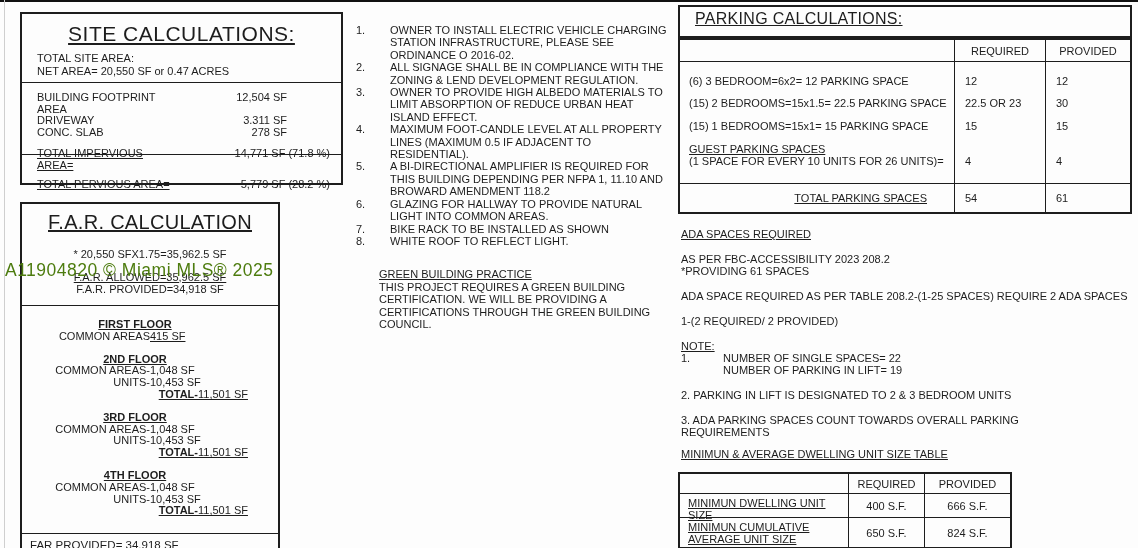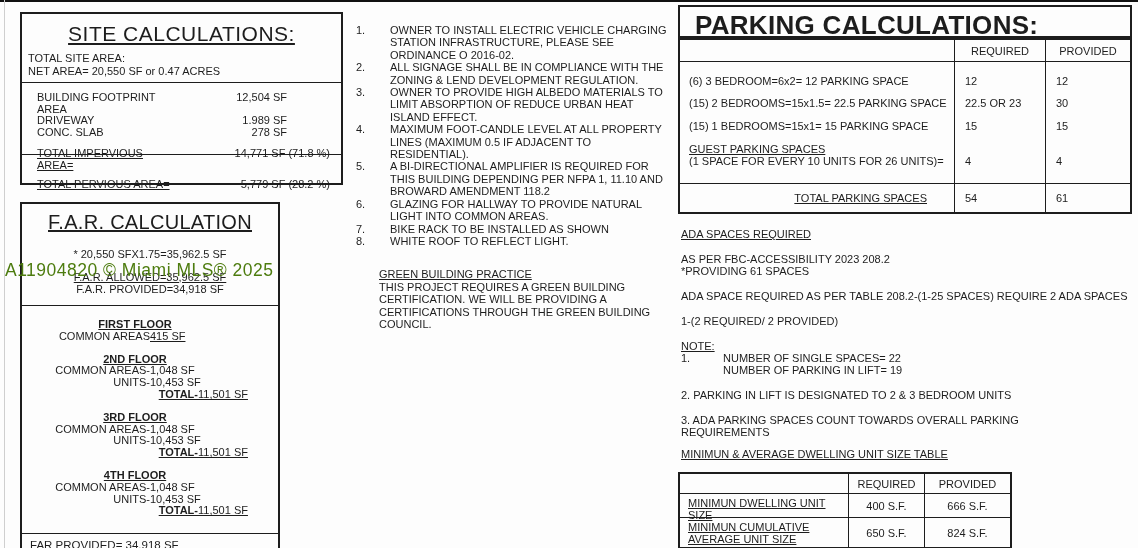--- a/index.html
+++ b/index.html
@@ -18,21 +18,21 @@
   
   #site-box {
     position:absolute; left:20px; top:12px; width:323px; height:173px;
     border:2px solid #1d1d1d; background:#fdfdfd;
   }
   #site-box .sec1 { height:68px; padding-top:8px; }
   #site-box h1 {
     font-size:21px; font-weight:400; text-align:center; text-decoration:underline;
     letter-spacing:.5px;
   }
-  .site-sub { font-size:11px; padding-left:6px; line-height:12.5px; margin-top:6px; }
+  .site-sub { font-size:11px; padding-left:15px; line-height:12.5px; margin-top:6px; }
   #site-box .sec2 { border-top:1.5px solid #1d1d1d; height:72px; padding-top:9px; }
   #site-box .sec3 { border-top:1.5px solid #1d1d1d; padding-top:8px; }
   .srow { display:flex; font-size:11px; line-height:11.5px; padding-left:15px; }
   .srow .lab { flex:1; }
   .srow .val { width:110px; text-align:right; margin-right:54px; }
   .srow.tot { margin-top:10px; }
   .srow.tot .val { width:150px; margin-right:11px; }
 
   
   #far-box {
@@ -58,21 +58,21 @@
   .nitem .num { width:34px; }
   .nitem .txt { flex:1; }
   #green { margin-top:21px; margin-left:23px; width:280px; }
   #green .gb-head { text-decoration:underline; }
 
   
   #pk-title-box {
     position:absolute; left:678px; top:5px; width:454px; height:33px;
     border:2px solid #1d1d1d; padding:3px 0 0 15px; background:#fdfdfd;
   }
-  #pk-title-box h1 { font-size:26px; font-weight:700; text-decoration:underline; letter-spacing:.3px; }
+  #pk-title-box h1 { font-size:16px; font-weight:400; text-decoration:underline; letter-spacing:.3px; }
   #pk-table {
     position:absolute; left:678px; top:38px; width:454px;
     border:2px solid #1d1d1d; background:#fdfdfd;
     display:grid; grid-template-columns:274px 91px 85px;
     font-size:11px;
   }
   #pk-table .c2, #pk-table .c3 { border-left:1.5px solid #1d1d1d; }
   #pk-table .hd { height:22px; border-bottom:1.5px solid #1d1d1d; display:flex; align-items:center; justify-content:center; }
   .pk-r1 { height:35px; padding-top:13px; }
   .pk-r2, .pk-r3 { height:23px; }
@@ -125,21 +125,21 @@
         <div>NET AREA= 20,550 SF or  0.47 ACRES</div>
       </div>
     </div>
     <div class="sec2">
       <div class="srow">
         <span class="lab">BUILDING FOOTPRINT AREA</span>
         <span class="val">12,504 SF</span>
       </div>
       <div class="srow">
         <span class="lab">DRIVEWAY</span>
-        <span class="val">1.989 SF</span>
+        <span class="val">3.311 SF</span>
       </div>
       <div class="srow">
         <span class="lab">CONC. SLAB</span>
         <span class="val">278 SF</span>
       </div>
       <div class="srow tot">
         <span class="lab u">TOTAL IMPERVIOUS AREA=</span>
         <span class="val">14,771 SF (71.8 %)</span>
       </div>
     </div>

